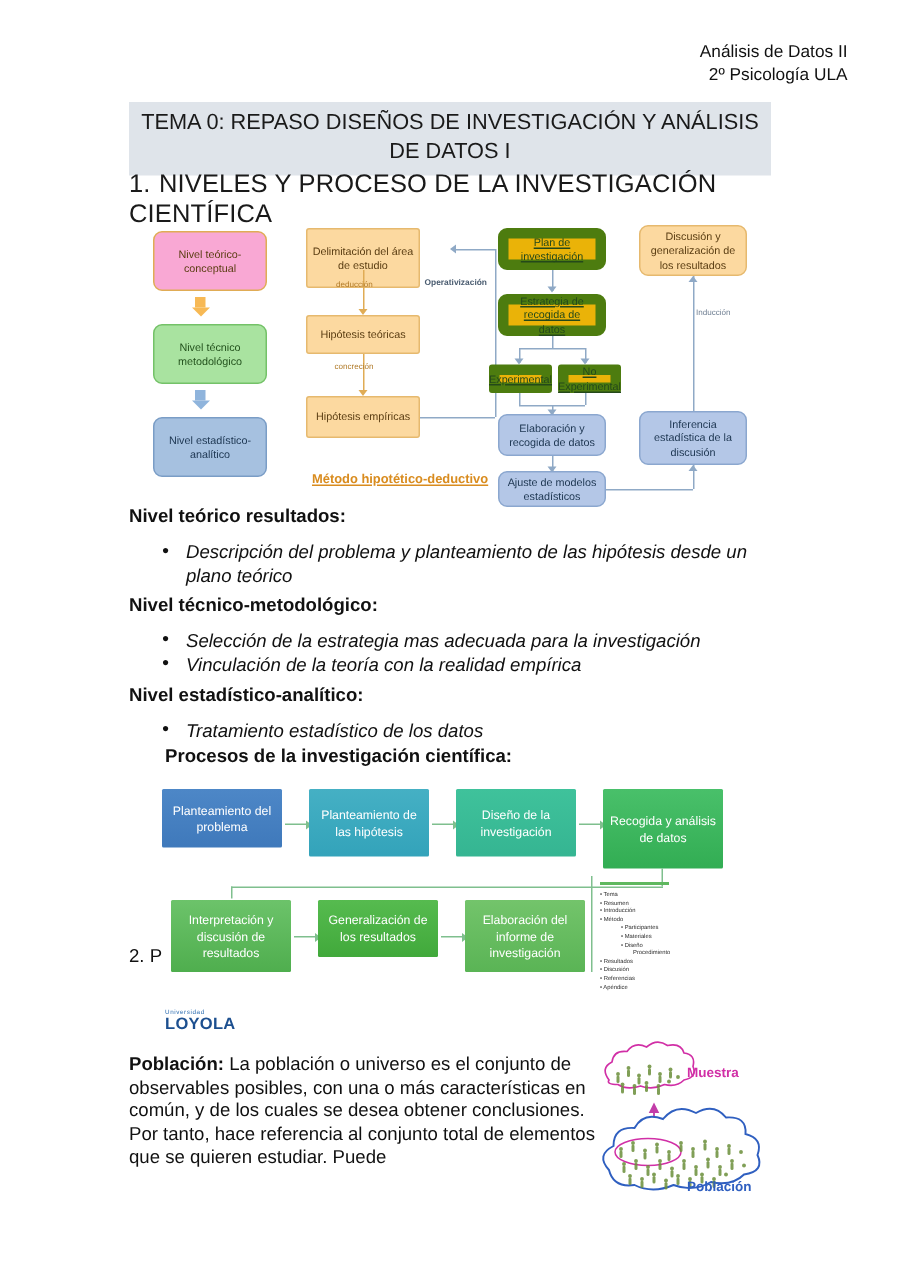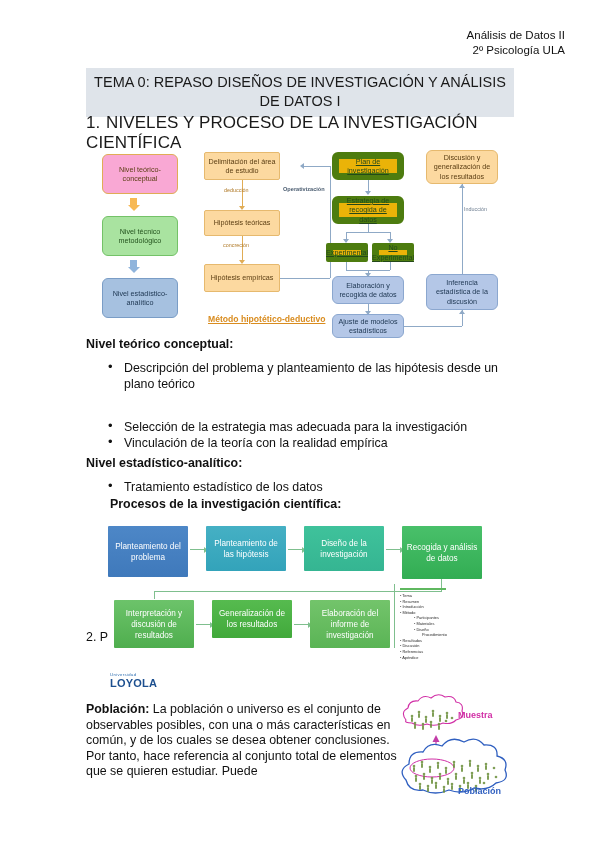--- a/index.html
+++ b/index.html
@@ -77,21 +77,21 @@
 
   .caption-hd{
     position:absolute;left:208px;top:314px;
     font-size:8.6px;font-weight:bold;color:#d98c1f;
     text-decoration:underline;white-space:nowrap;
   }
 
   
   .btitle{position:absolute;font-size:12.4px;font-weight:bold;color:#111;white-space:nowrap;}
   .blist{position:absolute;margin:0;padding:0;list-style:none;font-size:12.4px;line-height:16px;color:#111;}
-  .blist li{position:relative;padding-left:38px;margin-bottom:0;}
+  .blist li{position:relative;padding-left:38px;margin-bottom:0;font-style:italic;}
   .blist li:before{content:"\2022";position:absolute;left:22px;top:-1px;font-size:13px;}
 
   
   .diagram2{position:absolute;left:108px;top:524px;width:390px;height:150px;}
   .pbox{
     position:absolute;box-sizing:border-box;
     display:flex;align-items:center;justify-content:center;text-align:center;
     color:#ffffff;font-size:8.2px;line-height:11px;padding:3px;
     border-radius:1px;
   }
@@ -160,21 +160,21 @@
       <div class="stem"></div>
       <div class="head"></div>
     </div>
     <div class="nbox c-green" style="left:6px;top:70px;width:76px;height:40px;">Nivel técnico metodológico</div>
     <div class="fatarrow blue" style="left:31px;top:114px;">
       <div class="stem"></div>
       <div class="head"></div>
     </div>
     <div class="nbox c-blue" style="left:6px;top:132px;width:76px;height:40px;">Nivel estadístico-analítico</div>
 
-    <div class="nbox sq c-orange2" style="left:108px;top:6px;width:76px;height:28px;">Delimitación del área de estudio</div>
+    <div class="nbox sq c-orange2" style="left:108px;top:6px;width:76px;height:40px;">Delimitación del área de estudio</div>
     <div class="vline or" style="left:146px;top:34px;height:28px;"></div>
     <div class="tip or" style="left:143px;top:60px;"></div>
     <div class="minilabel orange" style="left:128px;top:41px;">deducción</div>
 
     <div class="nbox sq c-orange2" style="left:108px;top:64px;width:76px;height:26px;">Hipótesis teóricas</div>
     <div class="vline or" style="left:146px;top:90px;height:26px;"></div>
     <div class="tip or" style="left:143px;top:114px;"></div>
     <div class="minilabel orange" style="left:127px;top:96px;">concreción</div>
 
     <div class="nbox sq c-orange2" style="left:108px;top:118px;width:76px;height:28px;">Hipótesis empíricas</div>
@@ -216,40 +216,41 @@
     <div class="tip up" style="left:363px;top:38px;"></div>
     <div class="minilabel" style="left:368px;top:60px;">Inducción</div>
     <div class="nbox c-blue2" style="left:330px;top:128px;width:72px;height:36px;">Inferencia estadística de la discusión</div>
     <div class="vline" style="left:366px;top:164px;height:16px;"></div>
     <div class="tip up" style="left:363px;top:164px;"></div>
     <div class="hline" style="left:308px;top:180px;width:58px;"></div>
   </div>
 
   <div class="caption-hd">Método hipotético-deductivo</div>
 
-  <div class="btitle" style="left:86px;top:337px;">Nivel teórico conceptual:</div>
+  <div class="btitle" style="left:86px;top:337px;">Nivel teórico resultados:</div>
   <ul class="blist" style="left:86px;top:360px;width:420px;">
     <li>Descripción del problema y planteamiento de las hipótesis desde un plano teórico</li>
   </ul>
 
+  <div class="btitle" style="left:86px;top:396px;">Nivel técnico-metodológico:</div>
   <ul class="blist" style="left:86px;top:419px;width:420px;">
     <li>Selección de la estrategia mas adecuada para la investigación</li>
     <li>Vinculación de la teoría con la realidad empírica</li>
   </ul>
 
   <div class="btitle" style="left:86px;top:456px;">Nivel estadístico-analítico:</div>
   <ul class="blist" style="left:86px;top:479px;width:420px;">
     <li>Tratamiento estadístico de los datos</li>
   </ul>
 
   <div class="btitle" style="left:86px;top:497px;margin-left:24px;">Procesos de la investigación científica:</div>
 
   <div class="diagram2">
 
-    <div class="pbox p1" style="left:0px;top:2px;width:80px;height:51px;">Planteamiento del problema</div>
+    <div class="pbox p1" style="left:0px;top:2px;width:80px;height:39px;">Planteamiento del problema</div>
     <div class="garrow" style="left:82px;top:25px;width:14px;"></div>
     <div class="pbox p2" style="left:98px;top:2px;width:80px;height:45px;">Planteamiento de las hipótesis</div>
     <div class="garrow" style="left:180px;top:25px;width:14px;"></div>
     <div class="pbox p3" style="left:196px;top:2px;width:80px;height:45px;">Diseño de la investigación</div>
     <div class="garrow" style="left:278px;top:25px;width:14px;"></div>
     <div class="pbox p4" style="left:294px;top:2px;width:80px;height:53px;">Recogida y análisis de datos</div>
 
     <div class="gline" style="left:333px;top:55px;width:1px;height:12px;"></div>
     <div class="gline" style="left:46px;top:67px;width:288px;height:1px;"></div>
     <div class="gline" style="left:46px;top:67px;width:1px;height:8px;"></div>

